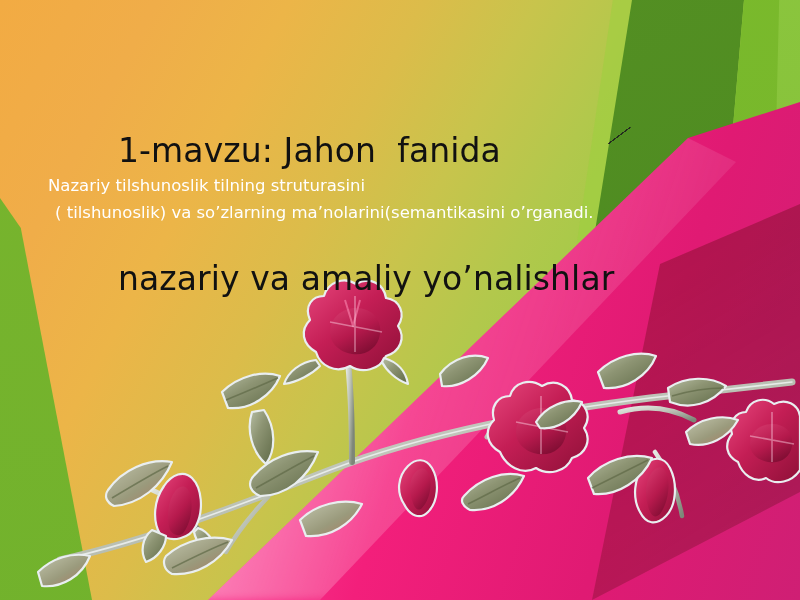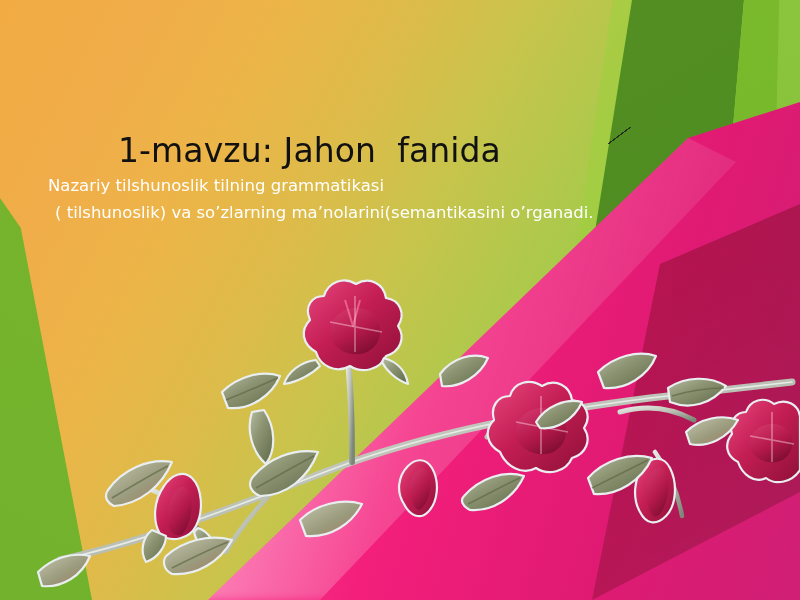--- a/index.html
+++ b/index.html
@@ -279,20 +279,21 @@
         <path d="M672 396 C692 390 710 388 724 388" fill="none" stroke="#5f6a47" stroke-width="1.6" opacity=".7"></path>
         <path d="M686 432 C700 418 722 414 738 420 C728 438 708 448 690 444 Z" fill="url(#gLeafB)"></path>
         <path d="M536 422 C546 406 566 398 582 402 C574 420 556 430 540 428 Z" fill="url(#gLeaf)"></path>
       </g>
 
     </g>
   </svg>
 
   <div id="title-block">
     <div>1-mavzu: Jahon  fanida</div>
+    <div>nazariy va amaliy yo’nalishlar</div>
   </div>
 
   <div id="body-block">
-    <div class="line1">Nazariy tilshunoslik tilning grammatikasi</div>
+    <div class="line1">Nazariy tilshunoslik tilning struturasini</div>
     <div class="line2">( tilshunoslik) va so’zlarning ma’nolarini(semantikasini  o’rganadi.</div>
   </div>
 
 </div>
 
 </body></html>

